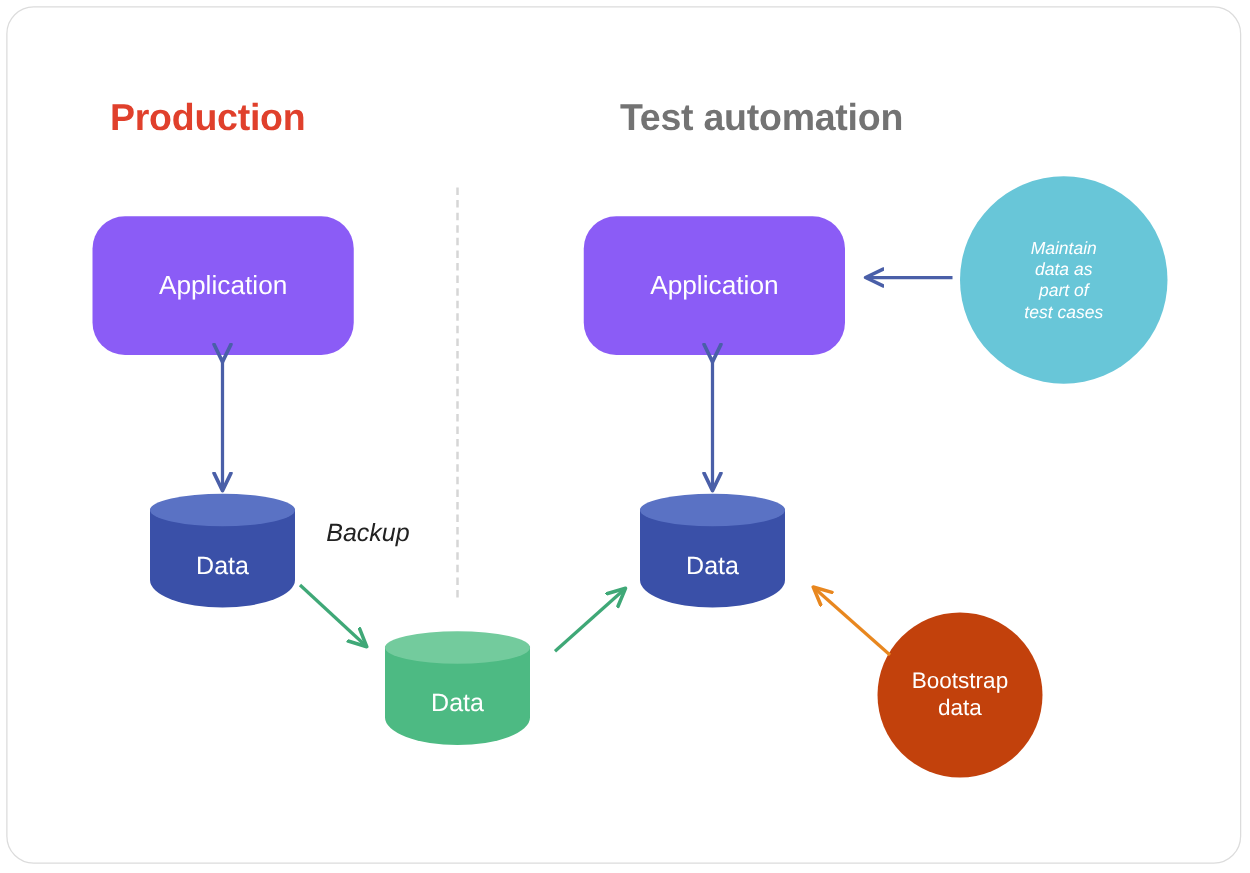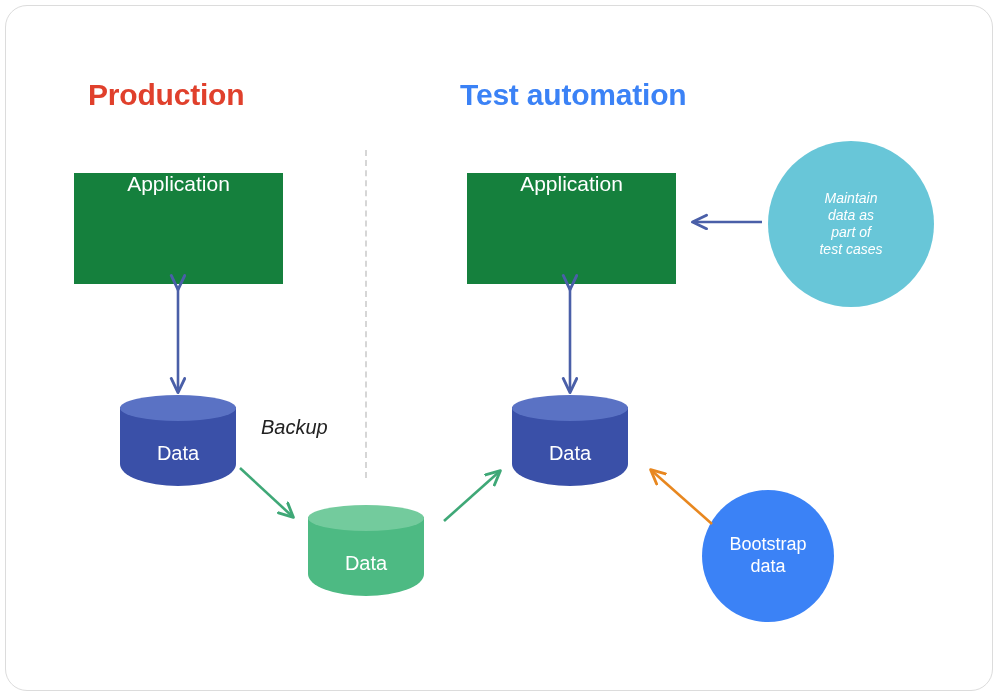--- a/index.html
+++ b/index.html
@@ -54,24 +54,25 @@
     width: 0;
     height: 328px;
     border-left: 2px dashed #d6d6d6;
   }
 
   
   .app-box {
     position: absolute;
     width: 209px;
     height: 111px;
-    background: #15803d;
+    background: #8b5cf6;
     display: flex;
-    align-items: flex-start;
+    align-items: center;
     justify-content: center;
+    border-radius: 26px;
   }
   .app-box .app-label {
     color: #ffffff;
     font-size: 21px;
     line-height: 1;
   }
   #app-box-production { left: 74px;  top: 173px; }
   #app-box-test       { left: 467px; top: 173px; }
 
   
@@ -140,21 +141,21 @@
     height: 166px;
     background: #68c6d8;
     font-size: 14px;
     font-style: italic;
   }
   #circle-bootstrap {
     left: 702px;
     top: 490px;
     width: 132px;
     height: 132px;
-    background: #3b82f6;
+    background: #c2410c;
     font-size: 18px;
   }
 
   
   .proc-label {
     position: absolute;
     color: #222222;
     font-size: 20px;
     line-height: 1.22;
     white-space: pre-line;
@@ -177,21 +178,21 @@
 <body>
 
 <div id="canvas">
 
   <div class="card-frame"></div>
 
   <div class="divider"></div>
 
   <div class="section-title" id="title-production" style="color:#e0402c;">Production</div>
 
-  <div class="section-title" id="title-test" style="color:#3b82f6;">Test automation</div>
+  <div class="section-title" id="title-test" style="color:#737373;margin-left:36px;">Test automation</div>
 
   <div class="app-box" id="app-box-production">
     <span class="app-label">Application</span>
   </div>
 
   <div class="app-box" id="app-box-test">
     <span class="app-label">Application</span>
   </div>
 
   <div class="cylinder cyl-blue" id="cyl-production">

